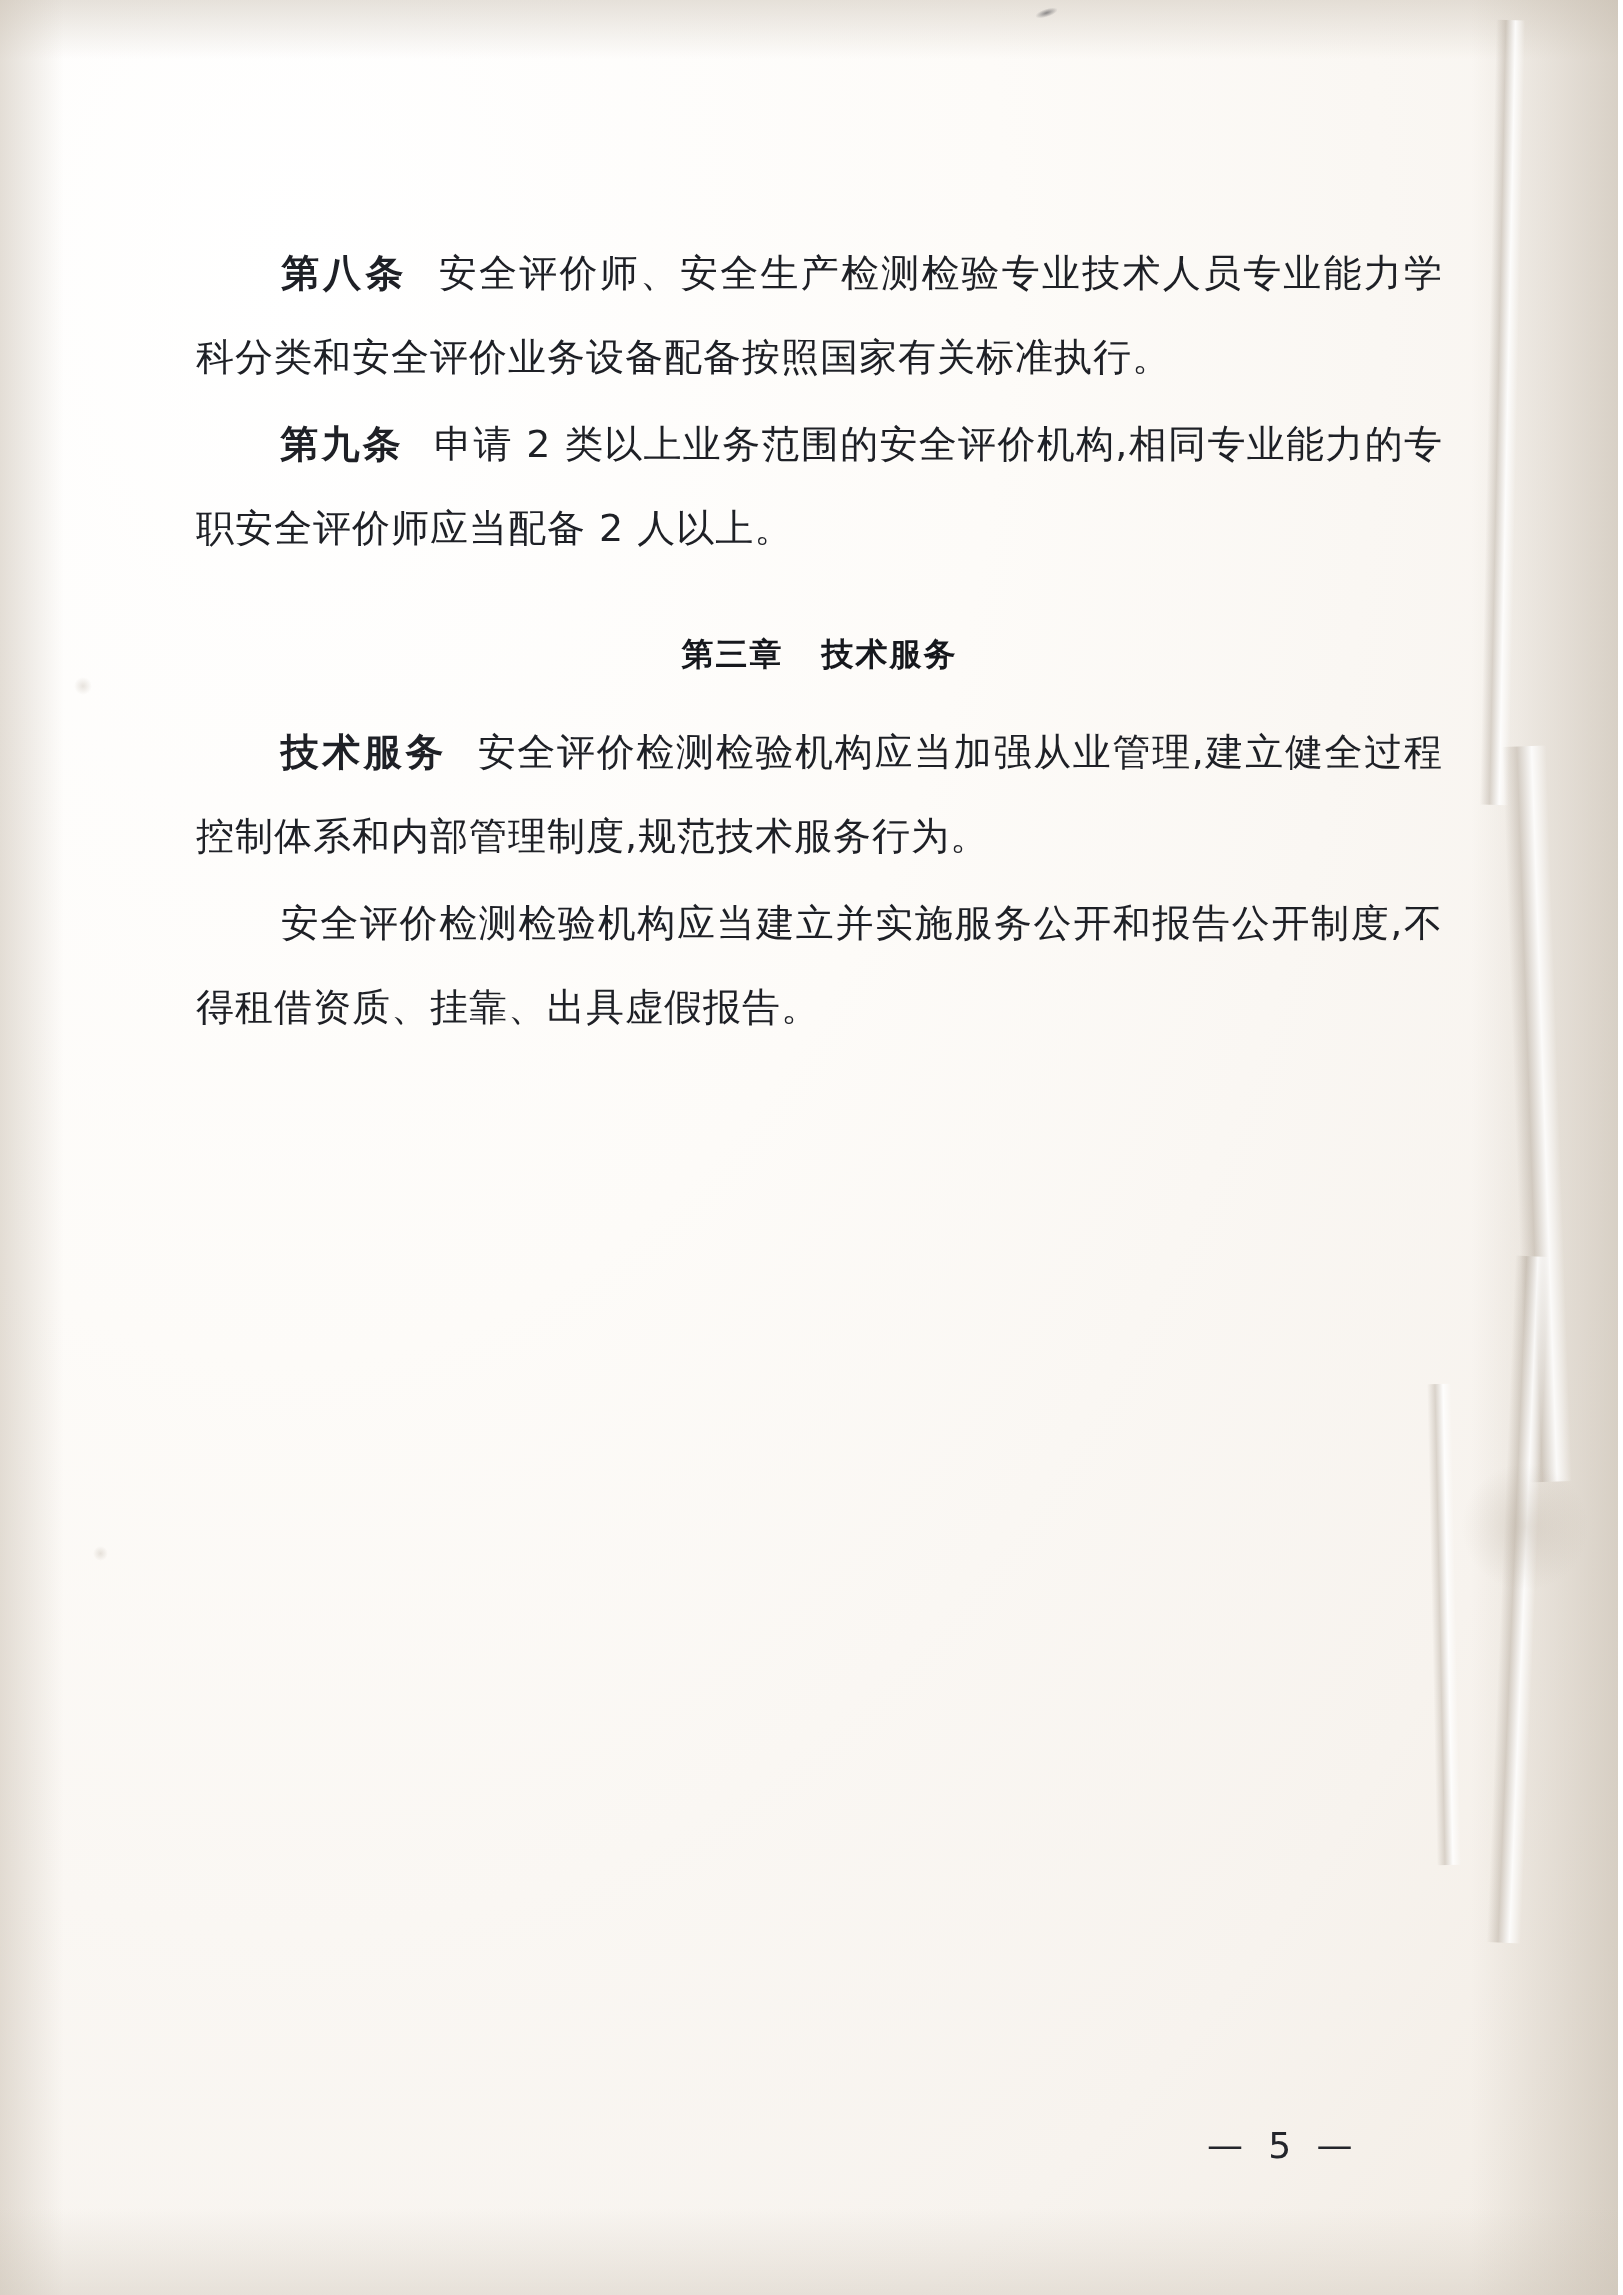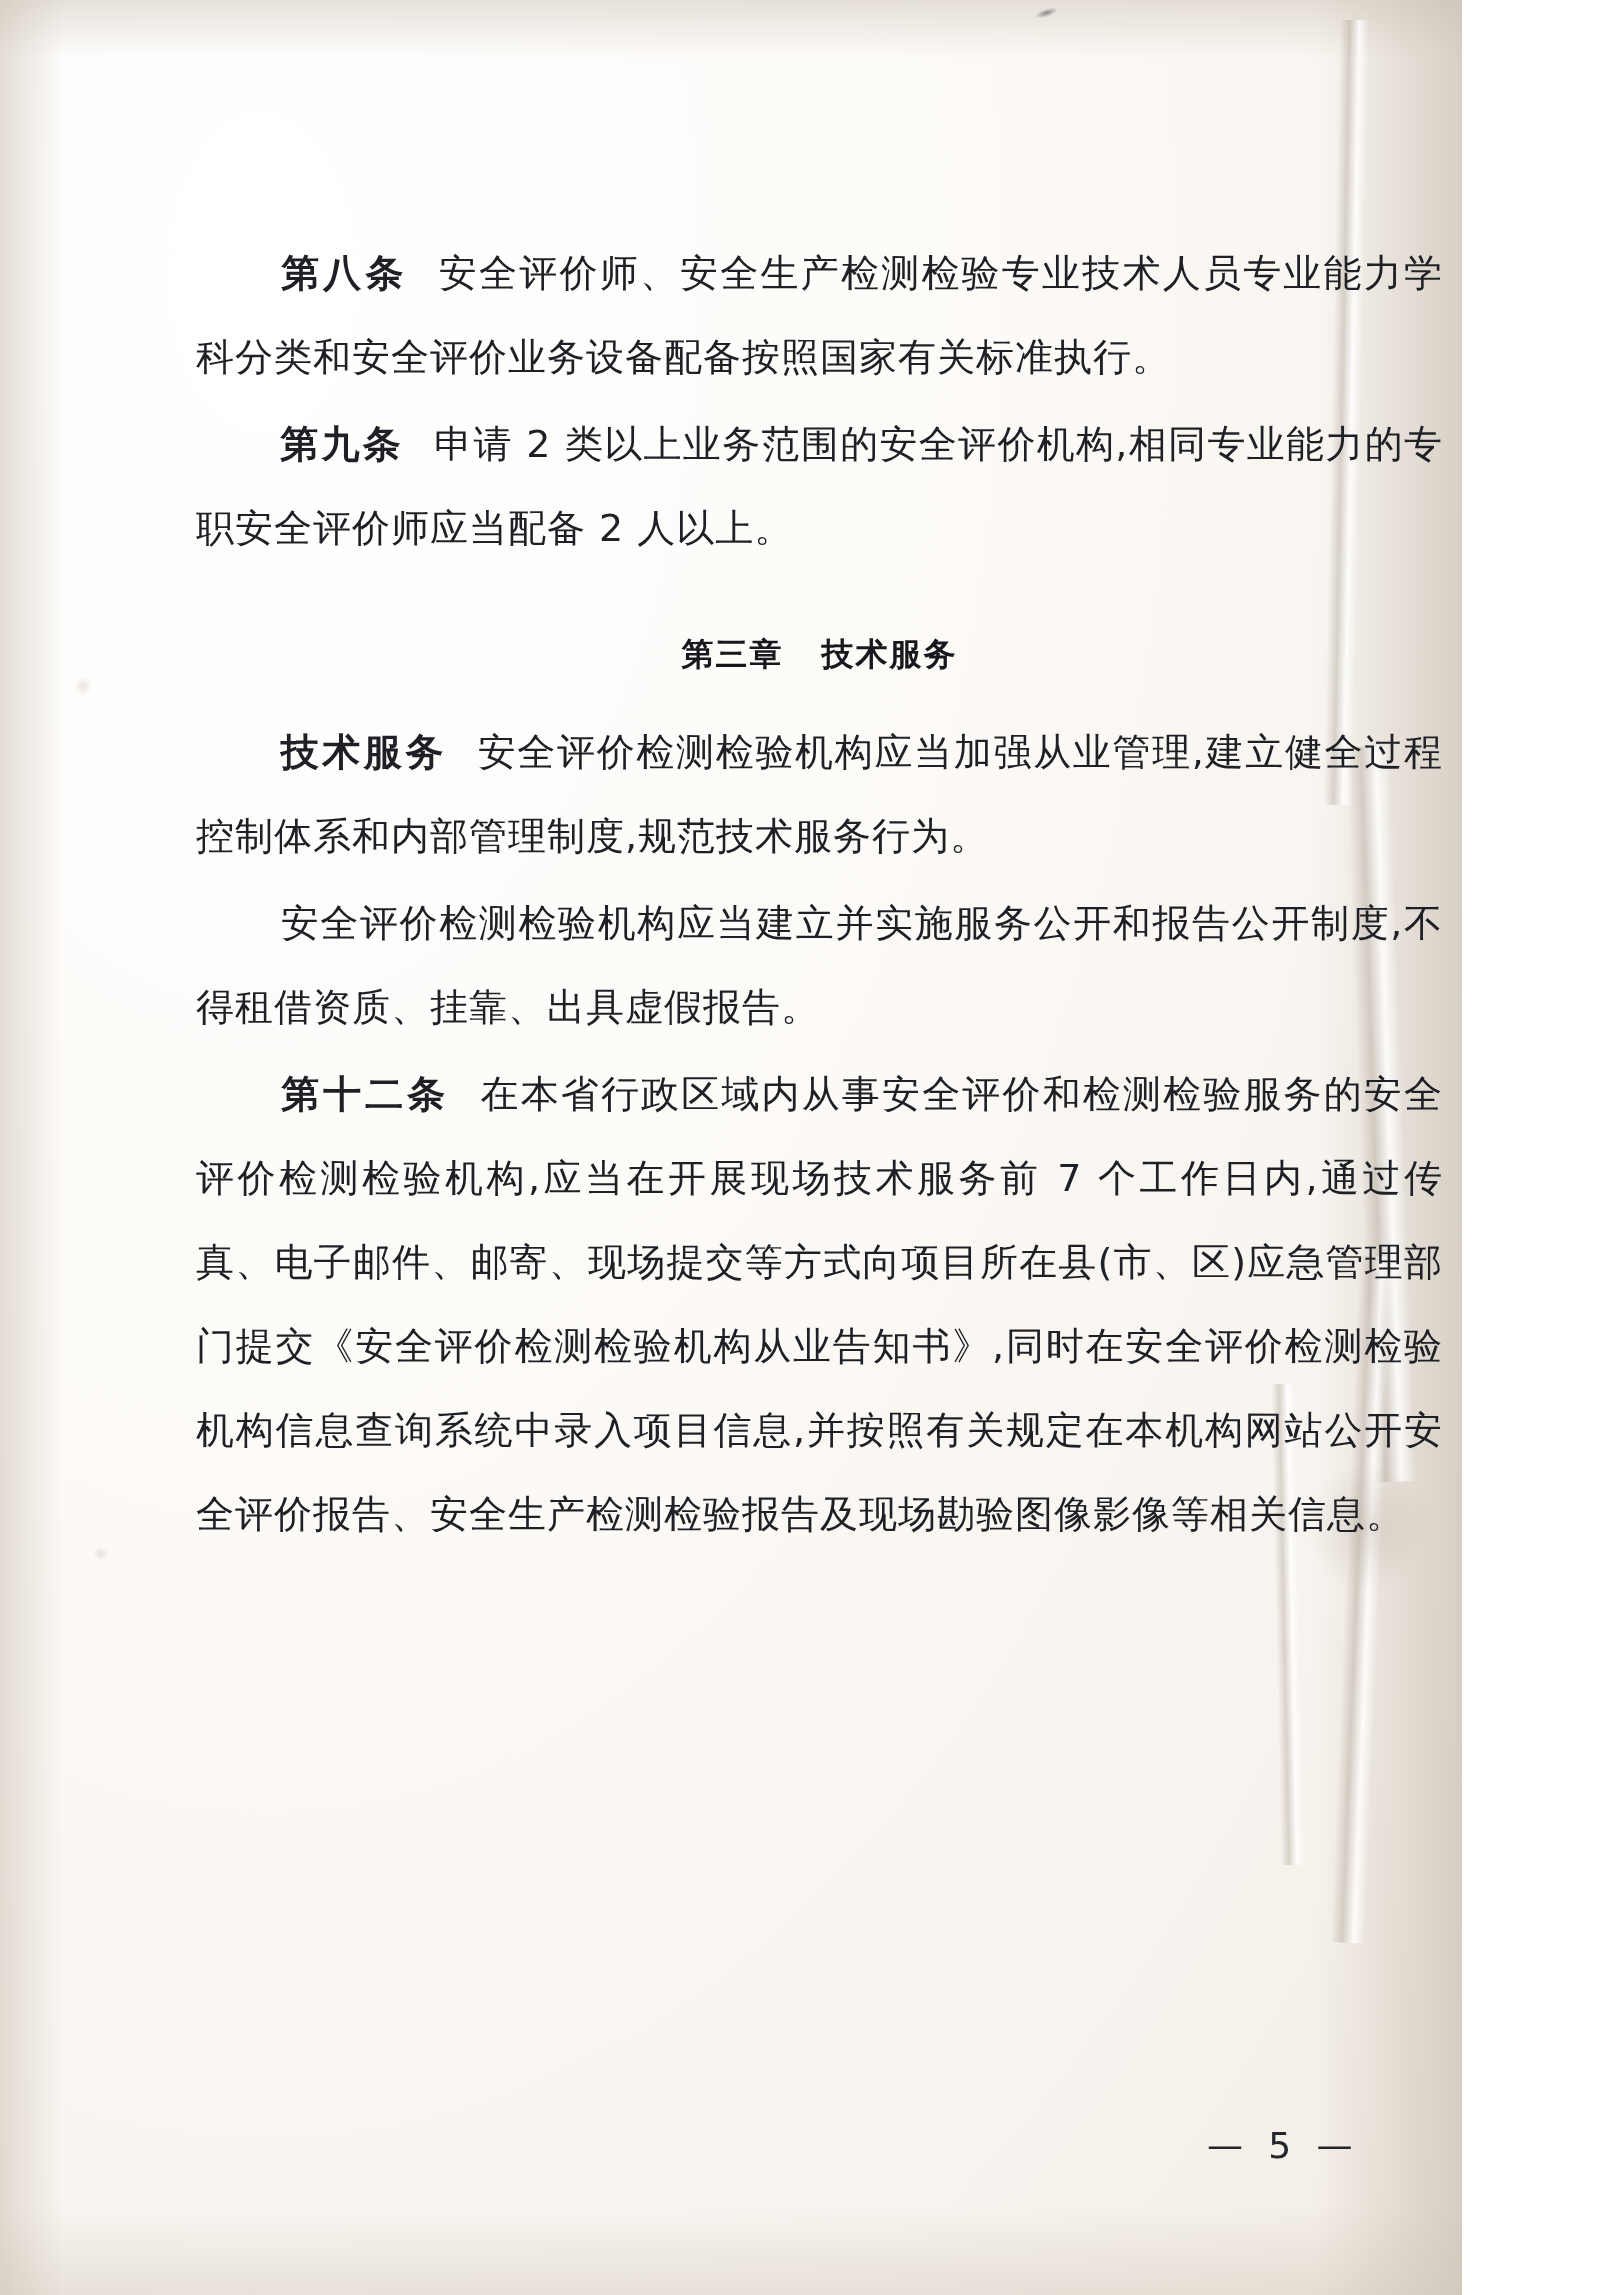--- a/index.html
+++ b/index.html
@@ -5,21 +5,21 @@
   html, body {
     margin: 0;
     padding: 0;
     background: #ffffff;
   }
   body {
     font-family: "Liberation Serif", serif;
   }
   .page {
     position: relative;
-    width: 1462px;
+    width: 1618px;
     height: 2295px;
     background: #a3a3a3;
     overflow: hidden;
   }
   
   .paper-tint {
     position: absolute;
     inset: 0;
     background:
       radial-gradient(ellipse at 18% 12%, #ffffff 0%, #fdfbf8 38%, #f7f3ee 78%, #f2ece4 100%);
@@ -161,20 +161,19 @@
     <p class="para"><span class="indent"></span><span class="art-no">第九条</span><span class="gap-md"></span><span>申请 2 类以上业务范围的安全评价机构,相同专业能力的专职安全评价师应当配备 2 人以上。</span></p>
 
 
 
     <h2 class="chapter"><span>第三章</span><span class="sp"></span><span>技术服务</span></h2>
 
     <p class="para"><span class="indent"></span><span class="art-no">技术服务</span><span class="gap-md"></span><span>安全评价检测检验机构应当加强从业管理,建立健全过程控制体系和内部管理制度,规范技术服务行为。</span></p>
 
     <p class="para"><span class="indent"></span><span>安全评价检测检验机构应当建立并实施服务公开和报告公开制度,不得租借资质、挂靠、出具虚假报告。</span></p>
 
-    <p class="para"><span class="indent"></span><span class="art-no">第十二条</span><span class="gap-md"></span><span>在本省行政区域内从事安全评价和检测检验服务的安全评价检测检验机构,应当在开展现场技术服务前 7 个工作日内,通过传真、电子邮件、邮寄、现场提交等方式向项目所在县(市、区)应急管理部门提交《安全评价检测检验机构从业告知书》,同时在安全评价检测检验机构信息查询系统中录入项目信息,并按照有关规定在本机构网站公开安全评价报告、安全生产检测检验报告及现场勘验图像影像等相关信息。</span></p>
 
   </div>
 
   <div class="page-number">— 5 —</div>
 
 </div>
 
 
 </body></html>

